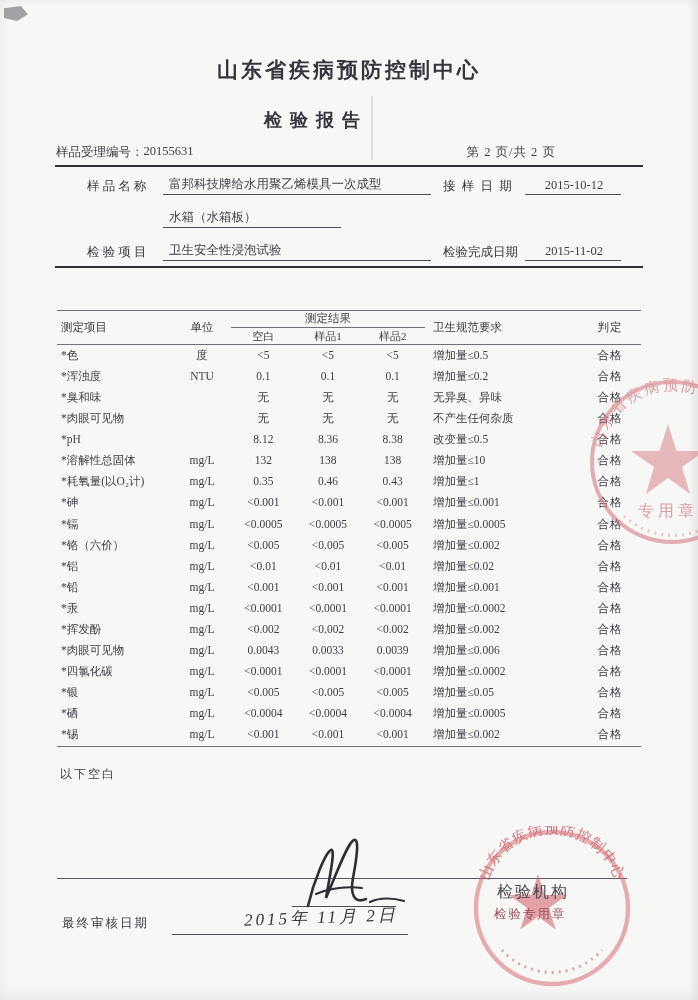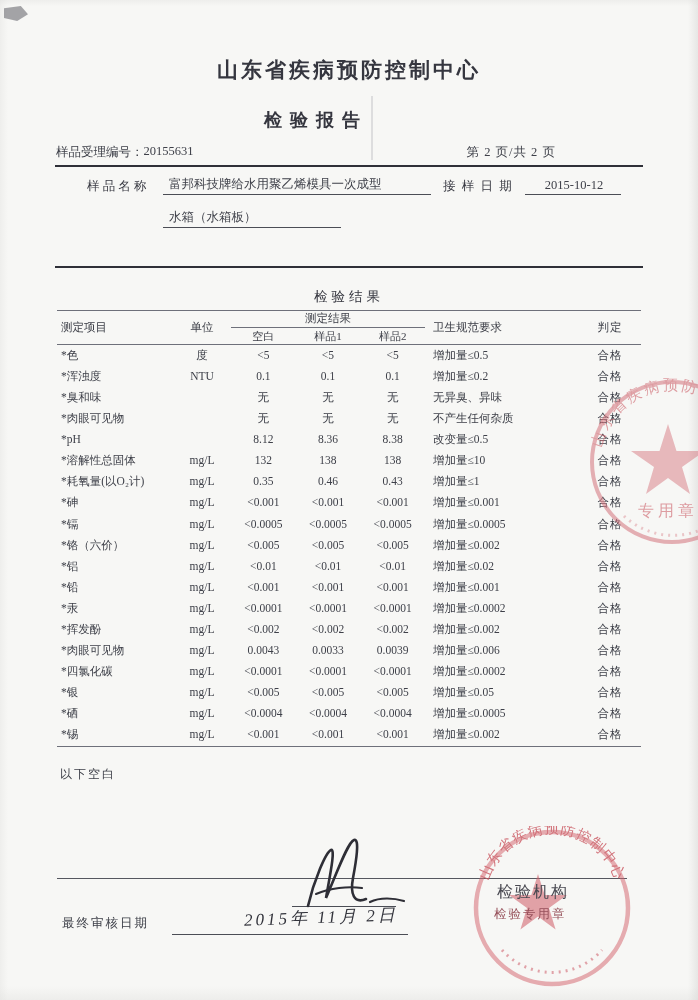--- a/index.html
+++ b/index.html
@@ -101,24 +101,30 @@
       <span class="lbl" style="width:76px;">样 品 名 称</span>
       <span class="uline w-main">富邦科技牌给水用聚乙烯模具一次成型</span>
       <span class="gap"></span>
       <span class="lbl" style="width:82px;">接  样  日  期</span>
       <span class="uline w-date">2015-10-12</span>
     </div>
     <div class="info-row">
       <span class="indent"></span>
       <span class="uline w-sub">水箱（水箱板）</span>
     </div>
+    <div class="info-row">
+      <span class="lbl" style="width:76px;">检 验 项 目</span>
+      <span class="uline w-main">卫生安全性浸泡试验</span>
+      <span class="gap"></span>
+      <span class="lbl" style="width:82px;">检验完成日期</span>
+      <span class="uline w-date">2015-11-02</span>
+    </div>
   </div>
   <div class="abs rule-thick" style="top:266px;"></div>
 
-  <div class="abs section-title">检验结果</div>
 
   <div class="abs results-wrap">
     <table>
       <thead>
         <tr>
           <th class="c0" rowspan="2">测定项目</th>
           <th class="c1" rowspan="2">单位</th>
           <th class="h-group" colspan="3">测定结果</th>
           <th class="c5" rowspan="2">卫生规范要求</th>
           <th class="c6" rowspan="2">判定</th>

